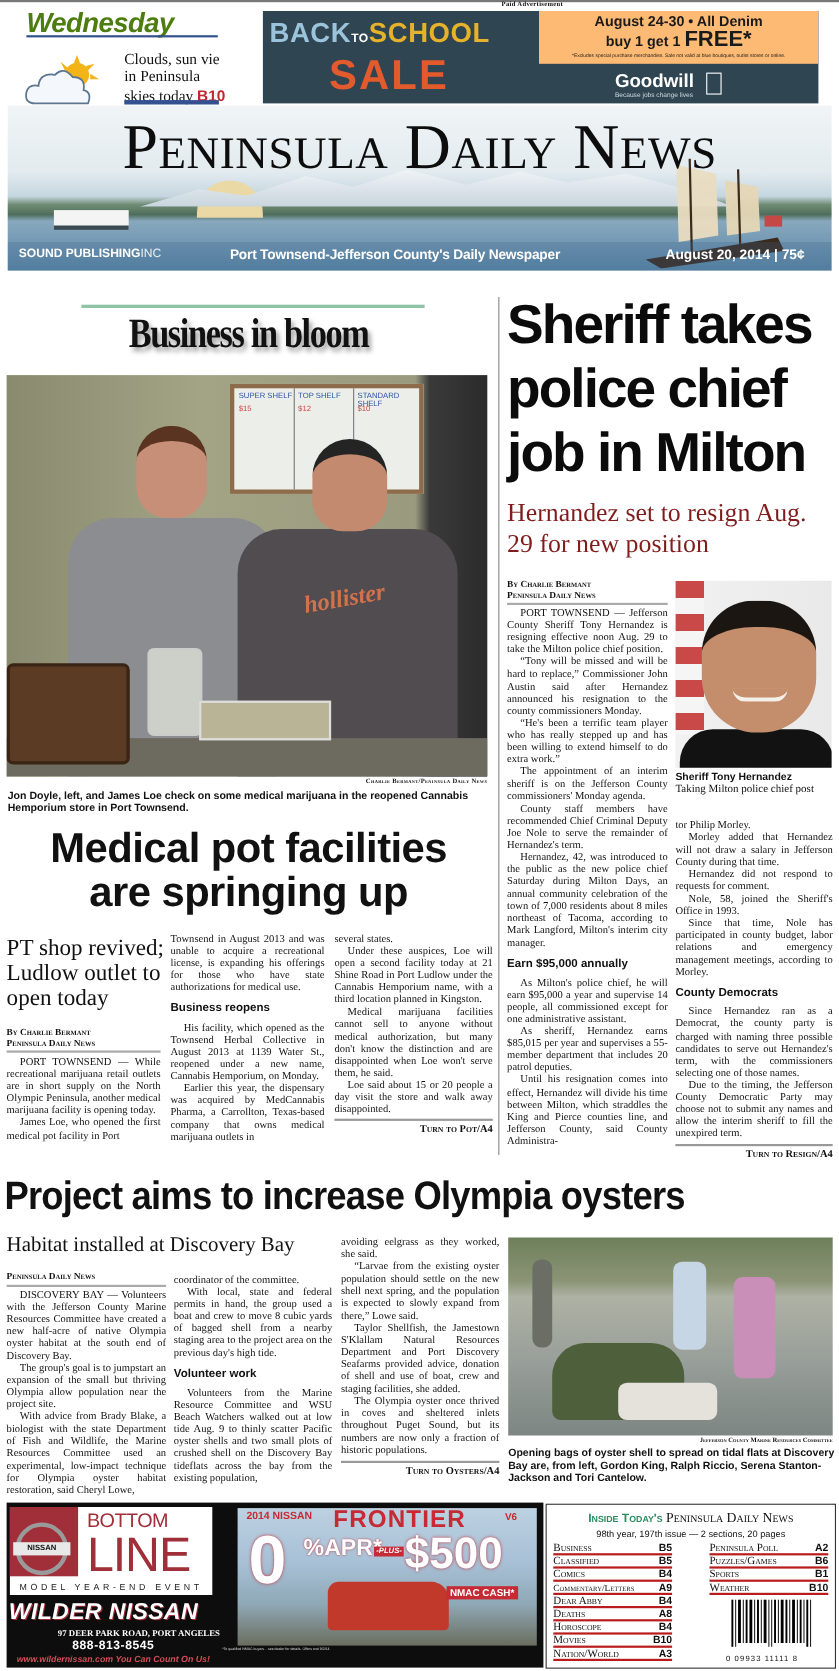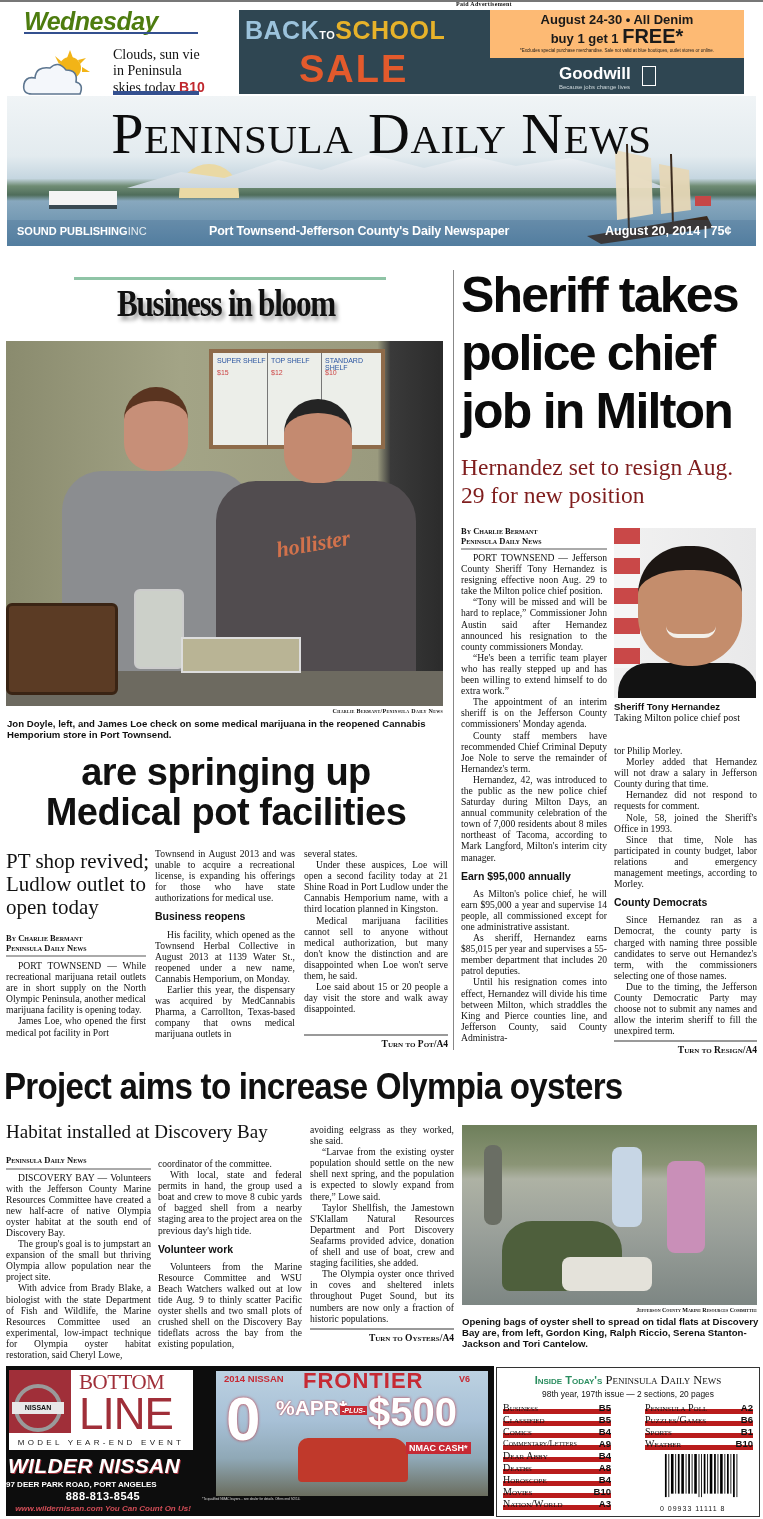--- a/index.html
+++ b/index.html
@@ -84,44 +84,44 @@
 .photo3{left:462px;top:1125px;width:295px;height:180px;overflow:hidden;background:linear-gradient(#6e7f5b 0%,#8b9576 22%,#aeb2a4 30%,#9aa09a 60%,#7d8683 100%)}
 .photo3 .p{position:absolute;border-radius:8px}
 .credit3{left:462px;top:1307px;width:295px;text-align:right;font-family:"Liberation Serif",serif;font-variant:small-caps;font-weight:bold;font-size:6px}
 .cap3{left:462px;top:1316px;width:298px;font-family:"Liberation Sans",sans-serif;font-weight:bold;font-size:9.6px;line-height:11px}
 
 .ad2{left:6px;top:1366px;width:488px;height:150px;background:#0d0d0d;overflow:hidden}
 .ad2 .red{left:3px;top:4px;width:62px;height:63px;background:#a02f39}
 .ad2 .nissanlogo{left:8px;top:18px;width:48px;height:48px;border-radius:50%;border:4px solid #9a9a9a;background:#a02f39}
 .ad2 .nissanbar{left:6px;top:36px;width:52px;height:12px;background:#e8e8e8;font-family:"Liberation Sans",sans-serif;font-weight:bold;font-size:7px;text-align:center;line-height:12px;color:#111}
 .ad2 .btmbox{left:3px;top:4px;width:184px;height:80px;background:#fff}
-.ad2 .bottom{left:73px;top:2px;font-family:Liberation Serif, serif;font-size:21px;color:#a02f39;letter-spacing:-0.5px;line-height:28px}
+.ad2 .bottom{left:73px;top:2px;font-family:Liberation Sans, sans-serif;font-size:18px;color:#a02f39;letter-spacing:-0.5px;line-height:28px}
 .ad2 .line{left:73px;top:26px;font-family:"Liberation Sans",sans-serif;font-size:44px;color:#a02f39;line-height:44px;letter-spacing:-1px}
 .ad2 .myee{left:5px;top:72px;width:180px;font-family:"Liberation Sans",sans-serif;font-size:8px;letter-spacing:3.3px;color:#222;text-align:center}
 .ad2 .wilder{left:2px;top:88px;width:190px;text-align:left;font-family:"Liberation Sans",sans-serif;font-weight:bold;font-style:italic;font-size:21px;color:#fff;letter-spacing:0.3px;text-shadow:1px 1px 0 #a02f39}
-.ad2 .addr{left:0;top:114px;width:194px;text-align:left;font-family:Liberation Sans, sans-serif;font-weight:bold;font-size:8px;color:#fff}
+.ad2 .addr{left:0;top:114px;width:194px;text-align:right;font-family:Liberation Serif, serif;font-weight:bold;font-size:8px;color:#fff}
 .ad2 .phone{left:0;top:124px;width:194px;text-align:center;font-family:"Liberation Sans",sans-serif;font-weight:bold;font-size:11px;color:#fff;letter-spacing:0.5px}
 .ad2 .web{left:0;top:138px;width:194px;text-align:center;font-family:"Liberation Sans",sans-serif;font-weight:bold;font-style:italic;font-size:8px;color:#d24d57}
 .ad2 .front{left:210px;top:5px;width:272px;height:125px;background:linear-gradient(#bcd1e1 0%,#a7c0d6 40%,#8fa8b6 70%,#6a6d5e 100%)}
 .ad2 .fyear{left:218px;top:7px;font-family:"Liberation Sans",sans-serif;font-weight:bold;font-size:9.5px;color:#c62a34}
 .ad2 .fname{left:297px;top:2px;font-family:"Liberation Sans",sans-serif;font-weight:bold;font-size:22px;color:#c62a34;letter-spacing:1px}
 .ad2 .fv6{left:453px;top:8px;font-family:"Liberation Sans",sans-serif;font-weight:bold;font-size:9px;color:#c62a34}
 .ad2 .zero{left:220px;top:22px;font-family:"Liberation Sans",sans-serif;font-weight:bold;font-size:62px;color:#fff;line-height:62px;text-shadow:0 0 3px #c62a34}
 .ad2 .apr{left:270px;top:30px;font-family:"Liberation Sans",sans-serif;font-weight:bold;font-size:21px;color:#fff;text-shadow:0 0 2px #c62a34}
 .ad2 .plus{left:334px;top:40px;font-family:"Liberation Sans",sans-serif;font-weight:bold;font-style:italic;font-size:7px;color:#fff;background:#c62a34;padding:1px 2px}
 .ad2 .cash{left:362px;top:24px;font-family:"Liberation Sans",sans-serif;font-weight:bold;font-size:40px;color:#fff;text-shadow:0 0 3px #c62a34}
 .ad2 .nmac{left:400px;top:76px;font-family:"Liberation Sans",sans-serif;font-weight:bold;font-size:9px;color:#fff;background:#c62a34;padding:1px 3px}
 .ad2 .truck{left:292px;top:72px;width:110px;height:44px;background:#c0392b;border-radius:10px 16px 4px 4px}
 .ad2 .fine{left:196px;top:132px;width:290px;font-family:"Liberation Sans",sans-serif;font-size:3.2px;line-height:3.8px;color:#ddd}
 
 .index{left:496px;top:1367px;width:264px;height:150px;border:1px solid #333;background:#fff}
 .index .ttl{position:absolute;left:0;top:5px;width:262px;text-align:center;font-size:12.5px;font-variant:small-caps;font-family:"Liberation Serif",serif}
 .index .ttl span{color:#2a8d5f;font-weight:bold;font-family:"Liberation Sans",sans-serif;font-size:11px}
 .index .sub2{position:absolute;left:0;top:21px;width:262px;text-align:center;font-family:"Liberation Sans",sans-serif;font-size:8.4px}
-.index .row{position:absolute;height:11.8px;border-bottom:5px solid #b91c1c;font-family:"Liberation Serif",serif;font-variant:small-caps;font-size:10px;line-height:11px;display:flex;justify-content:space-between}
+.index .row{position:absolute;height:11.8px;border-bottom:2px solid #b91c1c;font-family:"Liberation Serif",serif;font-variant:small-caps;font-size:10px;line-height:11px;display:flex;justify-content:space-between}
 .index .row b{font-family:"Liberation Sans",sans-serif;font-size:9.5px}
 .barcode{left:674px;top:1455px;width:90px;height:58px}
 .bnum{left:668px;top:1503px;font-family:"Liberation Sans",sans-serif;font-size:7px;letter-spacing:1px}
 </style>
 </head>
 <body>
 
 <div class="abs topline"></div>
 
 <div class="abs day">Wednesday</div>
@@ -198,22 +198,22 @@
   <div class="abs logo">hollister</div>
   <div class="abs counter"></div>
   <div class="abs box"></div>
   <div class="abs jar"></div>
   <div class="abs tray"></div>
 </div>
 <div class="abs credit1">Charlie Bermant/Peninsula Daily News</div>
 <div class="abs cap1">Jon Doyle, left, and James Loe check on some medical marijuana in the reopened Cannabis Hemporium store in Port Townsend.</div>
 
 <div class="abs medhead">
+  <div>Medical pot facilities</div>
   <div>are springing up</div>
-  <div>Medical pot facilities</div>
 </div>
 
 <div class="abs deck1">PT shop revived; Ludlow outlet to open today</div>
 <div class="abs" style="left:6px;top:934px;width:140px">
   <div class="byline">By Charlie Bermant</div>
   <div class="byline org">Peninsula Daily News</div>
   <div class="hr" style="margin:2px 0 3px 0"></div>
   <div class="body">
     <p>PORT TOWNSEND — While recreational marijuana retail outlets are in short supply on the North Olympic Peninsula, another medical marijuana facility is opening today.</p>
     <p>James Loe, who opened the first medical pot facility in Port</p>
@@ -223,21 +223,21 @@
   <div>Townsend in August 2013 and was unable to acquire a recreational license, is expanding his offerings for those who have state authorizations for medical use.</div>
   <div class="sub">Business reopens</div>
   <p>His facility, which opened as the Townsend Herbal Collective in August 2013 at 1139 Water St., reopened under a new name, Cannabis Hemporium, on Monday.</p>
   <p>Earlier this year, the dispensary was acquired by MedCannabis Pharma, a Carrollton, Texas-based company that owns medical marijuana outlets in</p>
 </div>
 <div class="abs body" style="left:304px;top:848px;width:144px">
   <div>several states.</div>
   <p>Under these auspices, Loe will open a second facility today at 21 Shine Road in Port Ludlow under the Cannabis Hemporium name, with a third location planned in Kingston.</p>
   <p>Medical marijuana facilities cannot sell to anyone without medical authorization, but many don't know the distinction and are disappointed when Loe won't serve them, he said.</p>
   <p>Loe said about 15 or 20 people a day visit the store and walk away disappointed.</p>
-  <div class="jump" style="margin-top:20px">Turn to Pot/A4</div>
+  <div class="jump" style="margin-top:3px">Turn to Pot/A4</div>
 </div>
 
 <div class="abs sherhead">Sheriff takes police chief job in Milton</div>
 <div class="abs deck2">Hernandez set to resign Aug. 29 for new position</div>
 
 <div class="abs" style="left:461px;top:527px;width:146px">
   <div class="byline">By Charlie Bermant</div>
   <div class="byline org">Peninsula Daily News</div>
   <div class="hr" style="margin:2px 0 2px 0"></div>
   <div class="body">

